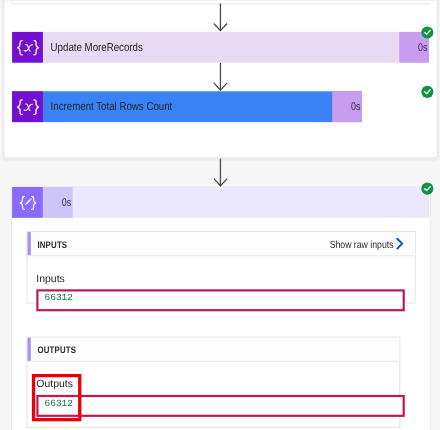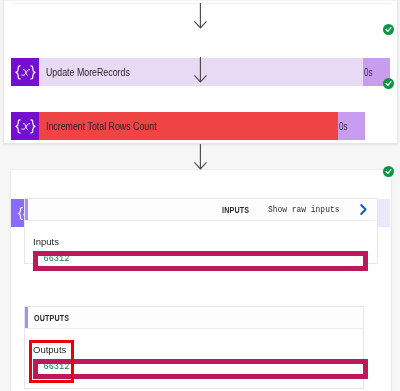--- a/index.html
+++ b/index.html
@@ -2,43 +2,43 @@
 <html><head>
 <meta charset="utf-8">
 <title>Run history</title>
 <style>
   html,body{margin:0;padding:0;}
   body{width:400px;height:391px;background:#f6f6f6;font-family:"Liberation Sans",sans-serif;overflow:hidden;position:relative;}
 
   
   .card{position:absolute;background:#fff;border:1px solid #e6e6e6;box-sizing:border-box;}
 
-  .actionrow{position:absolute;display:flex;align-items:stretch;height:28px;margin-top:29px;}
+  .actionrow{position:absolute;display:flex;align-items:stretch;height:28px;}
   .ic{width:28px;height:28px;flex:0 0 28px;display:flex;align-items:center;justify-content:center;}
   .ic svg{display:block;}
   .ttl{flex:1 1 auto;display:flex;align-items:center;padding-left:6.6px;font-size:10.45px;color:#262626;}
   .ttl>span{display:inline-block;transform:scaleX(.845);transform-origin:left center;}
-  .dur{width:27px;flex:0 0 27px;display:flex;align-items:center;justify-content:flex-start;font-size:10.2px;color:#3b2d4a;}
+  .dur{width:27px;flex:0 0 27px;display:flex;align-items:center;justify-content:flex-end;font-size:10.2px;color:#3b2d4a;}
   .dur>span{display:inline-block;transform:scaleX(.8);}
   .status{position:absolute;width:11px;height:11px;border-radius:50%;background:#0f9444;display:flex;align-items:center;justify-content:center;}
 
   
   .arrow{position:absolute;}
 
   
   .panel{position:absolute;border:1px solid #e6e6e6;background:#fff;box-sizing:border-box;}
   .panelhdr{display:flex;align-items:center;height:22px;background:#fdfdfd;border-bottom:1px solid #ececec;box-sizing:border-box;}
   .accent{width:3px;align-self:stretch;background:#a68ff4;}
   .panelhdr .lbl{flex:1 1 auto;padding-left:6px;font-size:8.6px;font-weight:bold;color:#2b2b2b;letter-spacing:.2px;}
   .panelhdr .lbl>span{display:inline-block;transform:scaleX(.83);transform-origin:left center;}
-  .rawlink{display:flex;align-items:center;gap:21px;padding-right:10px;font-size:9.4px;color:#2b2b2b;font-family:Liberation Mono, monospace;}
+  .rawlink{display:flex;align-items:center;gap:2px;padding-right:10px;font-size:9.4px;color:#2b2b2b;}
   .rawlink>span{display:inline-block;transform:scaleX(.845);transform-origin:right center;}
   .chev{width:7px;height:11px;}
   .fieldlabel{position:absolute;font-size:9.5px;color:#1f1f1f;line-height:1;}
-  .valuebox{position:absolute;border:5px solid #be185d;background:#fdfdfb;box-sizing:border-box;display:flex;align-items:center;padding-left:5.5px;font-family:"Liberation Mono",monospace;font-size:8.6px;line-height:1;}
+  .valuebox{position:absolute;border:2px solid #be185d;background:#fdfdfb;box-sizing:border-box;display:flex;align-items:center;padding-left:5.5px;font-family:"Liberation Mono",monospace;font-size:8.6px;line-height:1;}
   .valuebox>span{position:relative;top:-2px;}
   .annot{position:absolute;border:3px solid #ec0008;box-sizing:border-box;}
 </style>
 </head>
 <body>
 
 <div class="card" style="left:2.5px;top:-40px;width:395.5px;height:184px;box-shadow:0 1px 2.2px rgba(0,0,0,.08);"></div>
 
 <div style="position:absolute;left:10.5px;top:-25px;width:380px;height:28px;background:#fff;box-shadow:0 0.7px 1.6px rgba(0,0,0,.12);"></div>
 <div style="position:absolute;left:4px;top:0;width:392px;height:1px;background:#f3f3f3;"></div>
@@ -72,21 +72,21 @@
   <svg width="11" height="11" viewBox="0 0 11 11">
       <path d="M3.15 5.5 L4.95 7.25 L8.0 3.65" stroke="#fff" stroke-width="1.25" fill="none" stroke-linecap="round" stroke-linejoin="round"></path>
     </svg>
 </div>
 
 <svg class="arrow" style="left:192px;top:57px;width:16px;height:26px;" viewBox="0 0 16 26">
   <path d="M8.4 0 V24.6" stroke="#494948" stroke-width="1.15" fill="none"></path>
   <path d="M2.4 18.4 L8.4 24.9 L14.5 18.4" stroke="#494948" stroke-width="1.15" fill="none"></path>
 </svg>
 
-<div class="actionrow" style="left: 11px; top: 83px; width: 354px; background: #ef4444;">
+<div class="actionrow" style="left: 11px; top: 83px; width: 318px; background: #3b82f6;">
   <div class="ic" style="background: rgb(116, 15, 210);">
     <svg width="21" height="15" viewBox="0 0 21 15">
         <g fill="none" stroke="#fff" stroke-width="1.18" stroke-linecap="round" stroke-linejoin="round">
       <path d="M5.1 0.85 C3.1 0.85 3.2 2.1 3.2 4.15 C3.2 6.3 2.1 6.95 1.0 7.4 C2.1 7.85 3.2 8.5 3.2 10.65 C3.2 12.7 3.1 13.95 5.1 13.95"></path>
       <path d="M15.9 0.85 C17.9 0.85 17.8 2.1 17.8 4.15 C17.8 6.3 18.9 6.95 20.0 7.4 C18.9 7.85 17.8 8.5 17.8 10.65 C17.8 12.7 17.9 13.95 15.9 13.95"></path>
     </g>
     <g fill="none" stroke="#fff" stroke-width="0.95" stroke-linecap="round">
       <path d="M8.4 4.6 C9.35 4.35 9.95 5.0 10.3 6.0 C10.8 7.5 11.2 9.05 11.6 9.75 C11.8 10.15 12.05 10.3 12.35 10.3"></path>
       <path d="M14.6 4.7 C13.65 4.65 12.85 4.95 12.25 5.8 C11.3 7.15 10.6 8.8 9.85 9.6 C9.35 10.1 8.75 10.25 8.15 10.25 C7.5 10.25 7.1 10.2 6.8 10.1"></path>
     </g>
@@ -129,21 +129,21 @@
   <div class="dur" style="background: rgb(205, 197, 250);">
       <span>0s</span>
     </div>
 </div>
 <div class="status" style="left: 383px; top: 166px; background: rgb(15, 148, 68);">
   <svg width="11" height="11" viewBox="0 0 11 11">
       <path d="M3.15 5.5 L4.95 7.25 L8.0 3.65" stroke="#fff" stroke-width="1.25" fill="none" stroke-linecap="round" stroke-linejoin="round"></path>
     </svg>
 </div>
 
-<div class="panel" style="left:24px;top:198px;width:354px;height:66px;text-align:right;">
+<div class="panel" style="left:24px;top:210px;width:354px;height:66px;">
   <div class="panelhdr">
     <div class="accent" style="background: rgb(166, 143, 244);"></div>
     <div class="lbl"><span>INPUTS</span></div>
     <div class="rawlink">
       <span>Show raw inputs</span>
       <svg class="chev" viewBox="0 0 7 11">
           <path d="M1.2 1 L5.6 5.5 L1.2 10" stroke="#0F52D9" stroke-width="1.8" fill="none" stroke-linecap="round" stroke-linejoin="round"></path>
         </svg>
     </div>
   </div>

